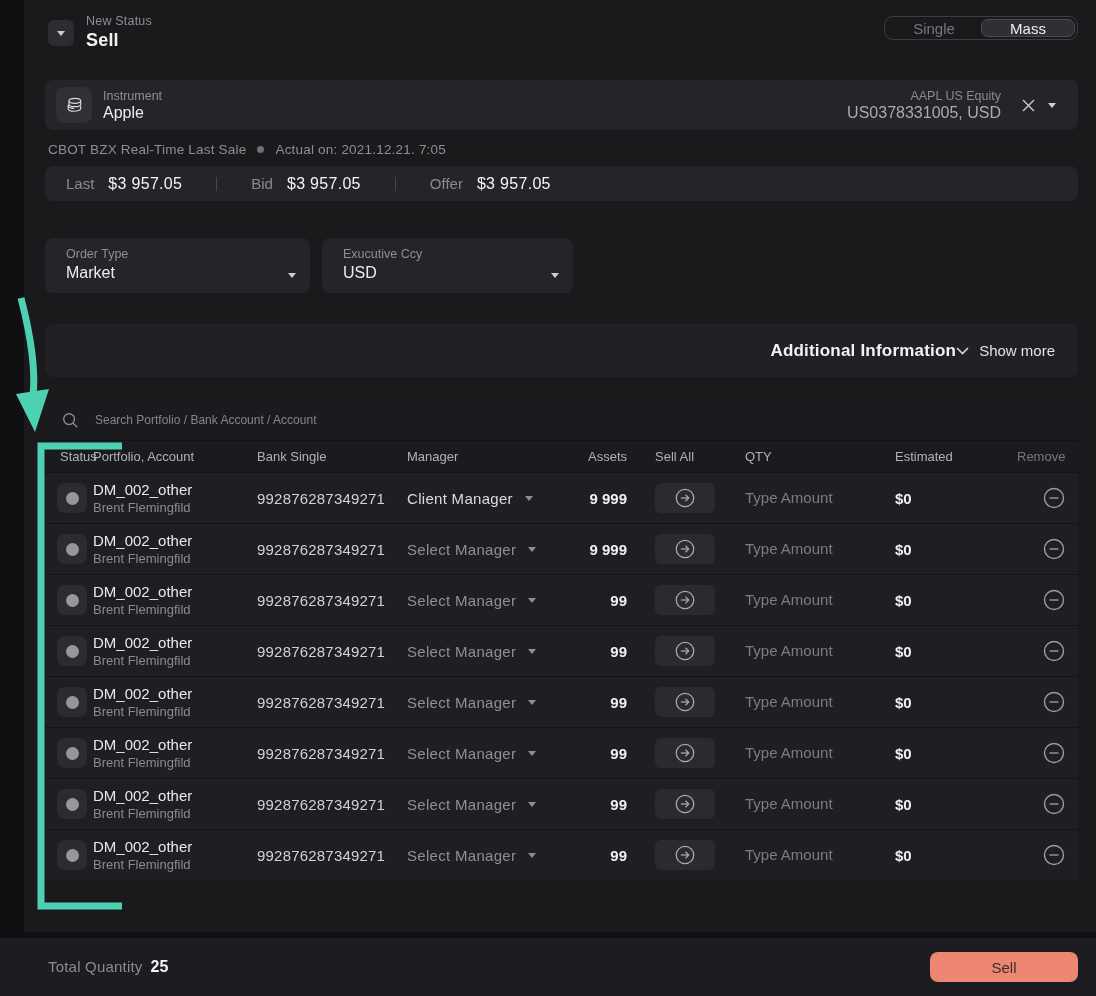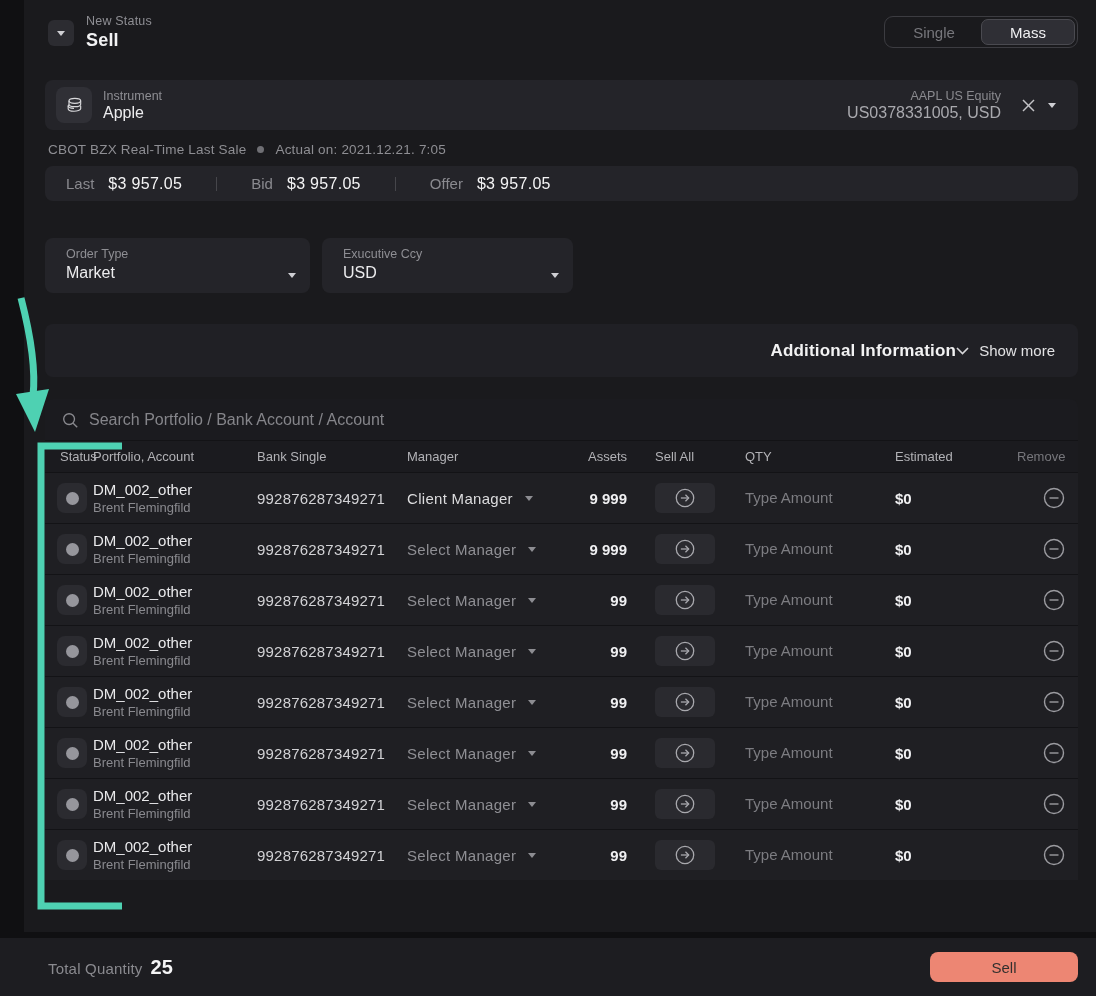--- a/index.html
+++ b/index.html
@@ -10,21 +10,21 @@
   .panel { position:absolute; left:24px; top:0; width:1072px; height:932px; background:#1a1a1d; }
 
   
   .hdr { display:flex; justify-content:space-between; align-items:flex-start; padding:14px 18px 0 24px; }
   .hdr-left { display:flex; align-items:flex-start; gap:12px; }
   .side-btn { width:26px; height:26px; margin-top:6px; background:#2c2c31; border:none; border-radius:6px; display:flex; align-items:center; justify-content:center; cursor:pointer; }
   .caret { width:0; height:0; border-left:4.5px solid transparent; border-right:4.5px solid transparent; border-top:5.5px solid #cfcfd3; display:inline-block; }
   .caret.small { border-left-width:4px; border-right-width:4px; border-top-width:5px; border-top-color:#8d8d92; }
   .hdr-label { font-size:12.5px; color:#8e8e93; letter-spacing:.2px; }
   .hdr-side { font-size:18px; font-weight:700; color:#f2f2f3; margin-top:2px; letter-spacing:.2px; }
-  .segmented { display:flex; border:1px solid #3c3c41; border-radius:9px; height:32px; padding:2px; margin-top:2px; }
+  .segmented { display:flex; border:1px solid #3c3c41; border-radius:9px; height:24px; padding:2px; margin-top:2px; }
   .seg { min-width:94px; border:none; background:transparent; color:#77777c; font-size:15px; border-radius:7px; padding:0 18px; cursor:pointer; font-family:inherit; }
   .seg.active { background:#2f2f35; border:1px solid #4a4a50; color:#f0f0f2; }
 
   
   .card { background:#242429; border-radius:8px; }
   .instrument { margin:29px 18px 0 21px; height:50px; display:flex; align-items:center; padding:0 16px 0 11px; }
   .inst-icon { width:36px; height:36px; background:#303036; border-radius:8px; display:flex; align-items:center; justify-content:center; flex:0 0 auto; }
   .inst-text { margin-left:11px; flex:1; }
   .inst-label { font-size:12.5px; color:#8e8e93; }
   .inst-name { font-size:16px; color:#eceace; color:#ececee; margin-top:1px; }
@@ -54,21 +54,21 @@
   .f-caret { align-self:center; margin-top:10px; }
 
   
   .addinfo { margin:31px 18px 0 21px; height:53px; background:#202025; border-radius:8px; display:flex; align-items:center; justify-content:flex-end; padding:0 23px 0 21px; }
   .ai-title { font-size:17px; font-weight:700; color:#f2f2f3; letter-spacing:.2px; }
   .showmore { display:flex; align-items:center; gap:10px; background:transparent; border:none; color:#e2e2e4; font-size:15px; cursor:pointer; font-family:inherit; }
 
   
   .table-card { margin:22px 18px 0 21px; background:#1b1b1f; border-radius:8px 8px 0 0; }
   .search { height:42px; display:flex; align-items:center; padding:0 16px; border-bottom:1px solid #131316; }
-  .search input { flex:1; background:transparent; border:none; outline:none; color:#d6d6d9; font-size:16px; margin-left:10px; font-family:inherit; }
+  .search input { flex:1; background:transparent; border:none; outline:none; color:#d6d6d9; font-size:12px; margin-left:16px; font-family:inherit; }
   .search input::placeholder { color:#85858a; }
 
   .grid { display:grid; grid-template-columns:48px 164px 150px 168px 52px 118px 150px 122px 1fr; align-items:center; }
   .thead { height:31px; font-size:13px; color:#b2b2b6; }
   .thead .h-status { padding-left:15px; }
   .thead .h-assets { text-align:right; }
   .thead .h-sellall { padding-left:28px; }
   .thead .h-remove { text-align:right; padding-right:13px; color:#77777c; }
 
   .trow { height:51px; background:#1f1f23; border-top:1px solid #131316; }
@@ -84,21 +84,21 @@
   .sellall-btn { width:60px; height:30px; margin-left:28px; background:#2a2a2f; border:none; border-radius:6px; display:flex; align-items:center; justify-content:center; cursor:pointer; }
   .qty-input { width:120px; background:transparent; border:none; outline:none; font-size:15px; color:#d6d6d9; font-family:inherit; }
   .qty-input::placeholder { color:#7c7c81; }
   .c-est { font-size:15px; font-weight:700; color:#f0f0f2; }
   .c-remove { display:flex; justify-content:flex-end; padding-right:12px; }
   .remove-btn { background:transparent; border:none; cursor:pointer; display:flex; padding:0; }
 
   
   .footer { position:absolute; left:0; bottom:0; width:1096px; height:58px; background:#1d1d21; display:flex; align-items:center; justify-content:space-between; padding:0 18px 0 48px; }
   .total { font-size:15px; color:#8a8a8f; letter-spacing:.2px; }
-  .total b { font-size:20px; font-weight:700; color:#f4f4f5; margin-left:8px;margin-top:31px; }
+  .total b { font-size:16px; font-weight:700; color:#f4f4f5; margin-left:8px;margin-top:31px; }
   .sell-btn { width:148px; height:30px; border:none; border-radius:8px; font-size:15px; font-family:inherit; cursor:pointer; color:#33302e; }
 
   
   .annotation { position:absolute; left:0; top:0; pointer-events:none; z-index:5; }
 </style>
 </head>
 <body>
 
 <div class="page">
   <div class="panel">

